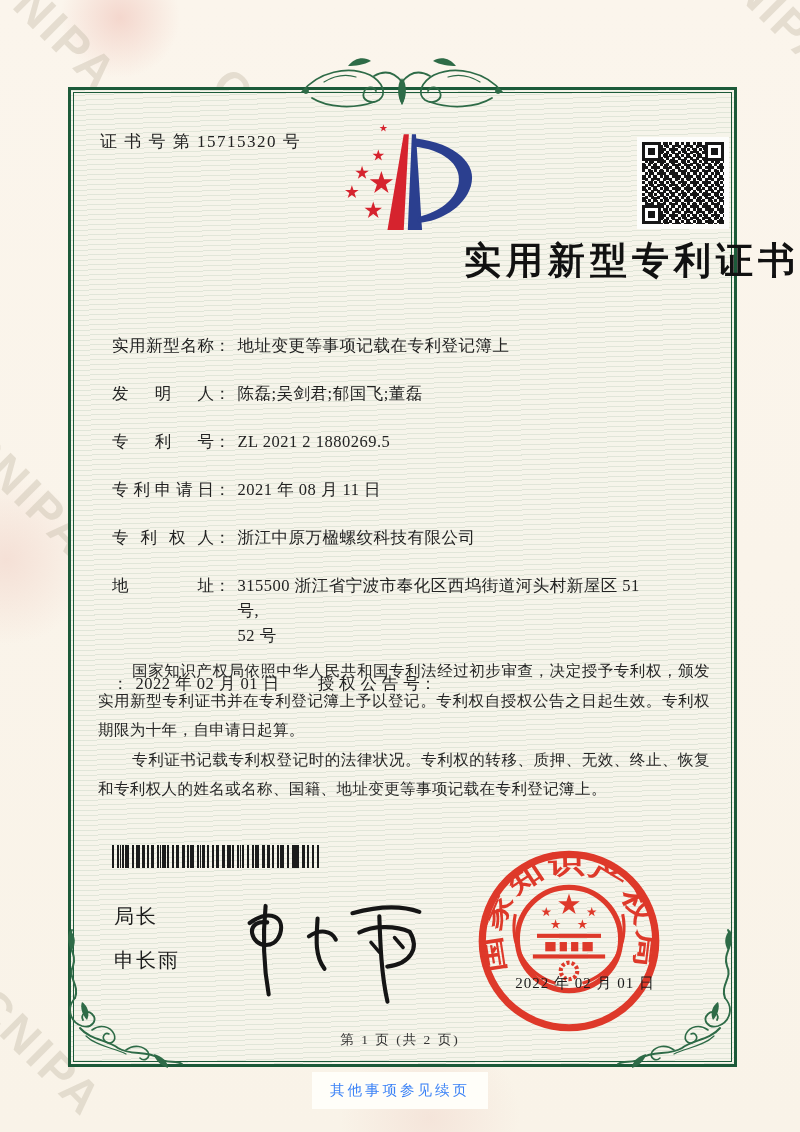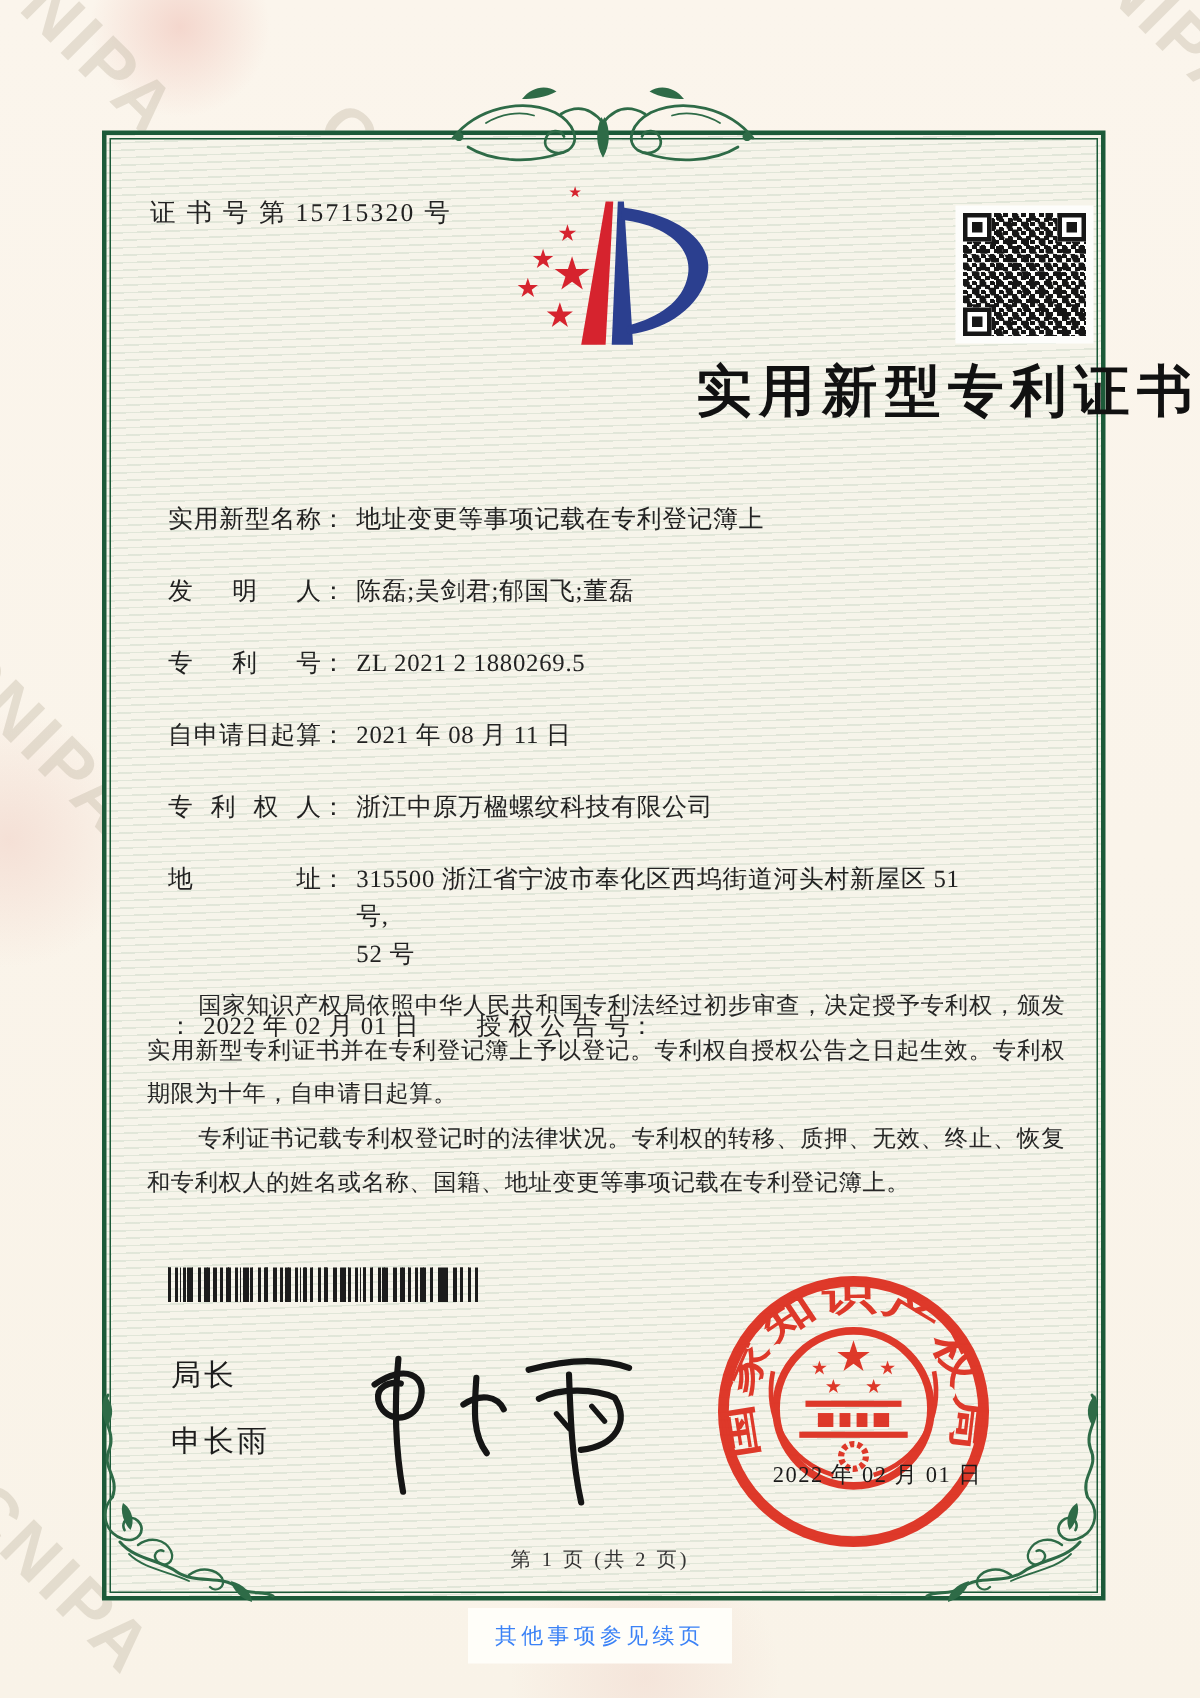--- a/index.html
+++ b/index.html
@@ -181,21 +181,21 @@
       <span class="flabel">发明人</span>
         <span class="fcolon">：</span>
       <span class="fvalue">陈磊;吴剑君;郁国飞;董磊</span>
     </div>
     <div class="frow">
       <span class="flabel">专利号</span>
         <span class="fcolon">：</span>
       <span class="fvalue">ZL 2021 2 1880269.5</span>
     </div>
     <div class="frow">
-      <span class="flabel">自申请日起算</span>
+      <span class="flabel">专利申请日</span>
         <span class="fcolon">：</span>
       <span class="fvalue">2021 年 08 月 11 日</span>
     </div>
     <div class="frow">
       <span class="flabel">专利权人</span>
         <span class="fcolon">：</span>
       <span class="fvalue">浙江中原万楹螺纹科技有限公司</span>
     </div>
     <div class="frow">
       <span class="flabel">地址</span>

